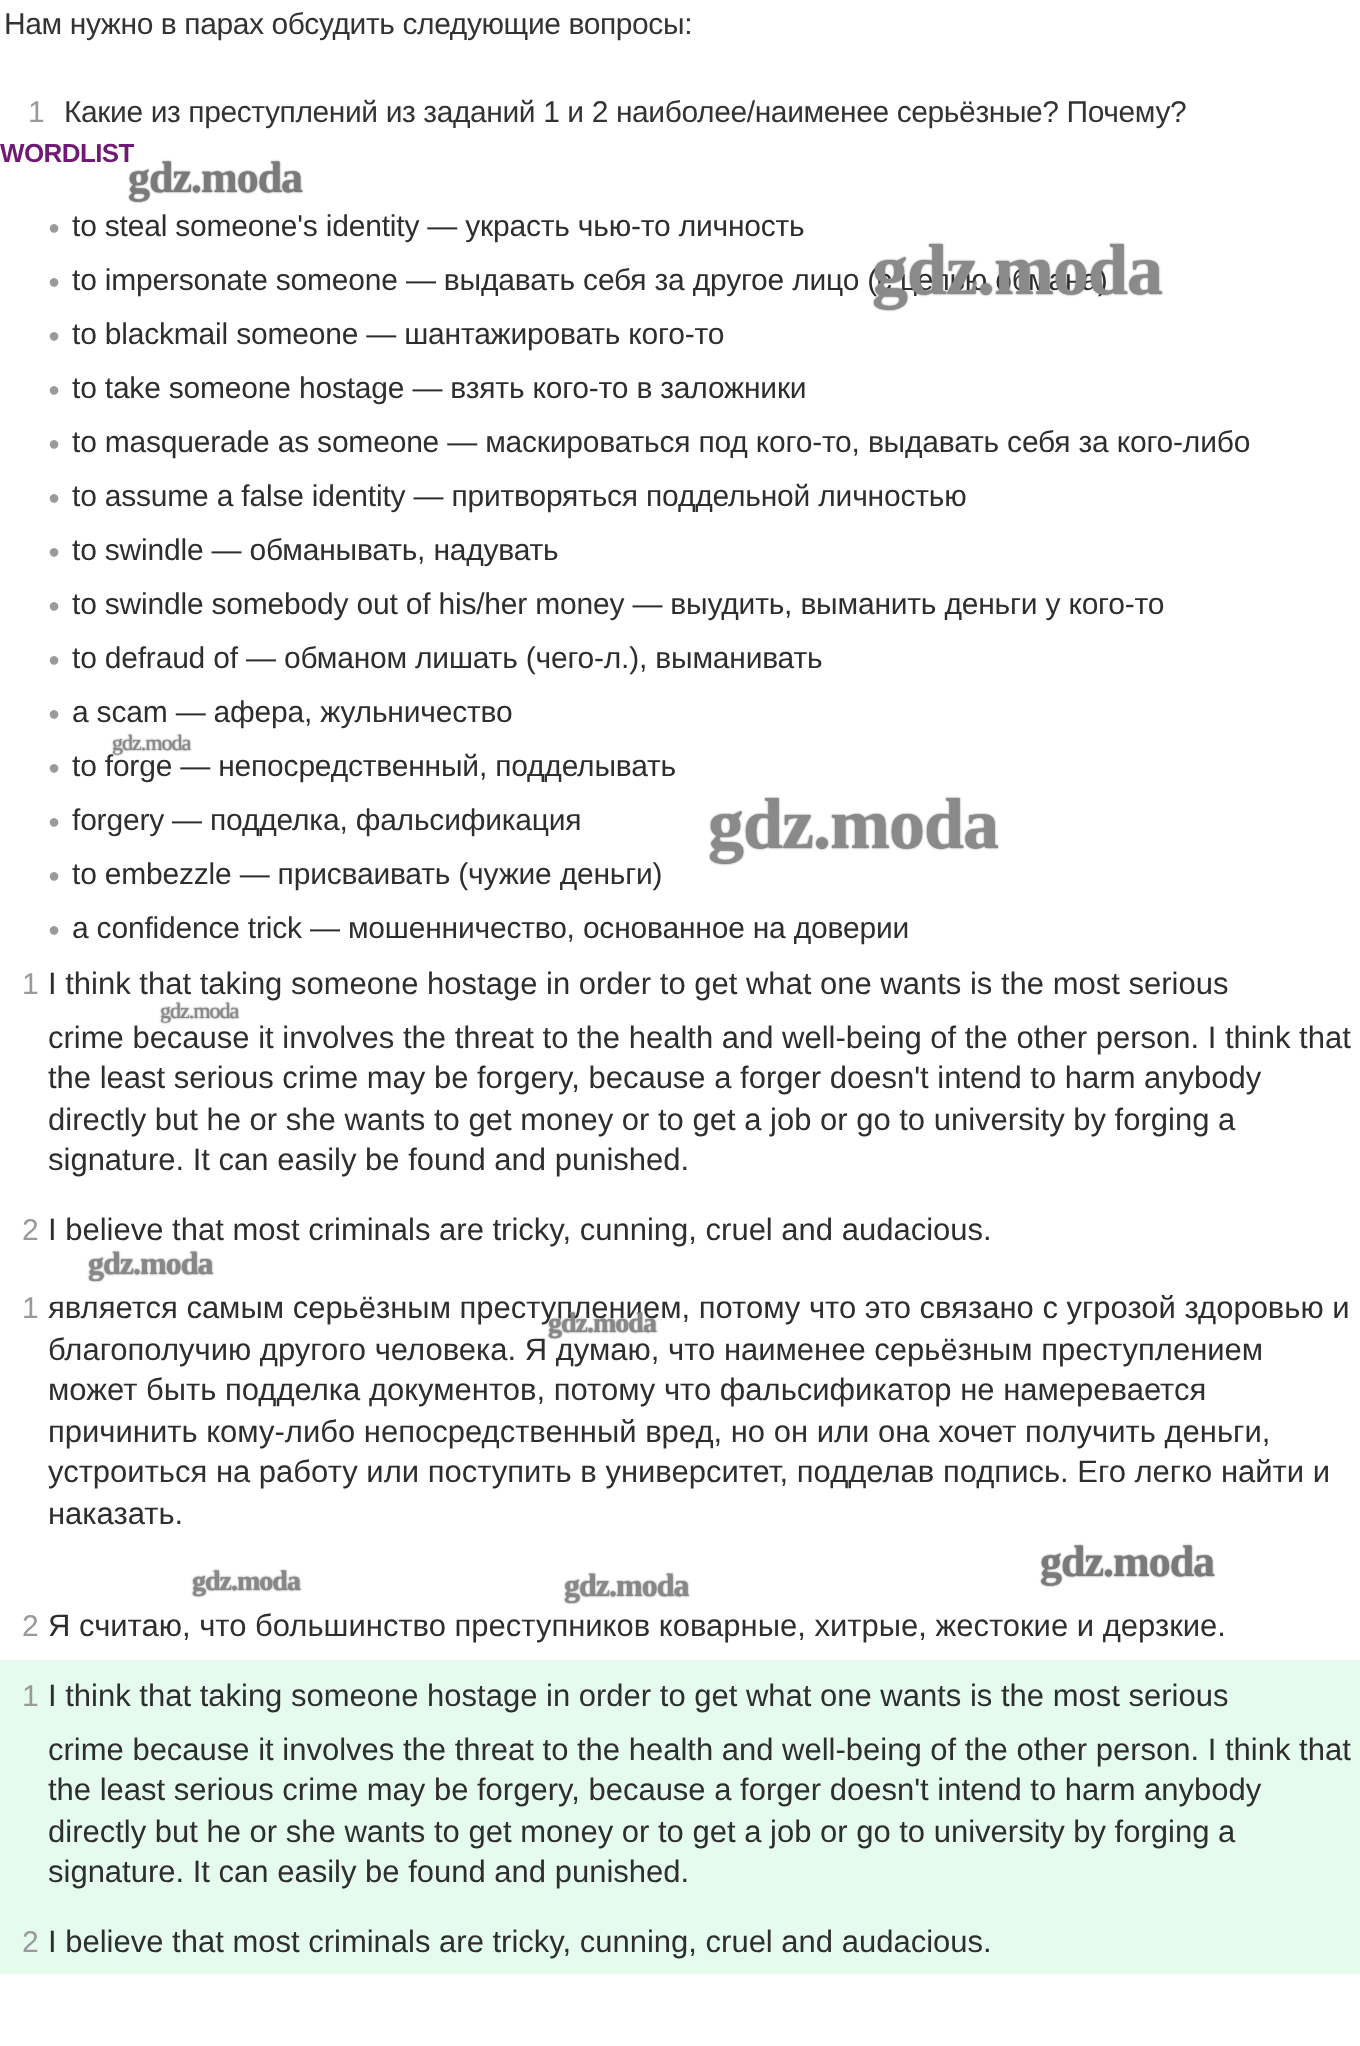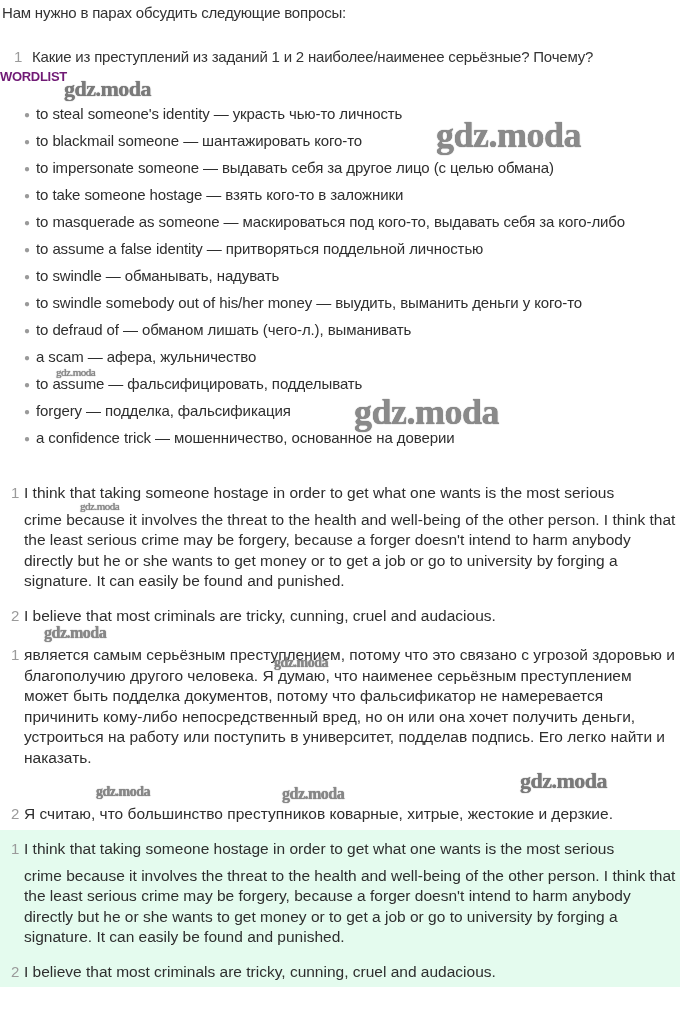--- a/index.html
+++ b/index.html
@@ -35,31 +35,32 @@
 <div class="intro">Нам нужно в парах обсудить следующие вопросы:</div>
 
 <div class="question">
   <span class="num">1</span><span>Какие из преступлений из заданий 1 и 2 наиболее/наименее серьёзные? Почему?</span>
 </div>
 
 <div class="wordlist-title">WORDLIST</div>
 
 <ul class="wordlist">
   <li><span class="bullet">●</span><span>to steal someone's identity — украсть чью-то личность</span></li>
+  <li><span class="bullet">●</span><span>to impersonate someone — выдавать себя за другое лицо (с целью обмана)</span></li>
   <li><span class="bullet">●</span><span>to blackmail someone — шантажировать кого-то</span></li>
-  <li><span class="bullet">●</span><span>to impersonate someone — выдавать себя за другое лицо (с целью обмана)</span></li>
   <li><span class="bullet">●</span><span>to take someone hostage — взять кого-то в заложники</span></li>
   <li><span class="bullet">●</span><span>to masquerade as someone — маскироваться под кого-то, выдавать себя за кого-либо</span></li>
   <li><span class="bullet">●</span><span>to assume a false identity — притворяться поддельной личностью</span></li>
   <li><span class="bullet">●</span><span>to swindle — обманывать, надувать</span></li>
   <li><span class="bullet">●</span><span>to swindle somebody out of his/her money — выудить, выманить деньги у кого-то</span></li>
   <li><span class="bullet">●</span><span>to defraud of — обманом лишать (чего-л.), выманивать</span></li>
   <li><span class="bullet">●</span><span>a scam — афера, жульничество</span></li>
-  <li><span class="bullet">●</span><span>to assume — фальсифицировать, подделывать</span></li>
+  <li><span class="bullet">●</span><span>to forge — непосредственный, подделывать</span></li>
   <li><span class="bullet">●</span><span>forgery — подделка, фальсификация</span></li>
+  <li><span class="bullet">●</span><span>to embezzle — присваивать (чужие деньги)</span></li>
   <li><span class="bullet">●</span><span>a confidence trick — мошенничество, основанное на доверии</span></li>
 </ul>
 
 <div class="ans" style="top:483px;">
   <div class="row">
     <span class="n">1</span>
     <div class="first">I think that taking someone hostage in order to get what one wants is the most serious</div>
     <div class="rest">crime because it involves the threat to the health and well-being of the other person. I think that the least serious crime may be forgery, because a forger doesn't intend to harm anybody directly but he or she wants to get money or to get a job or go to university by forging a signature. It can easily be found and punished.</div>
   </div>
 </div>

